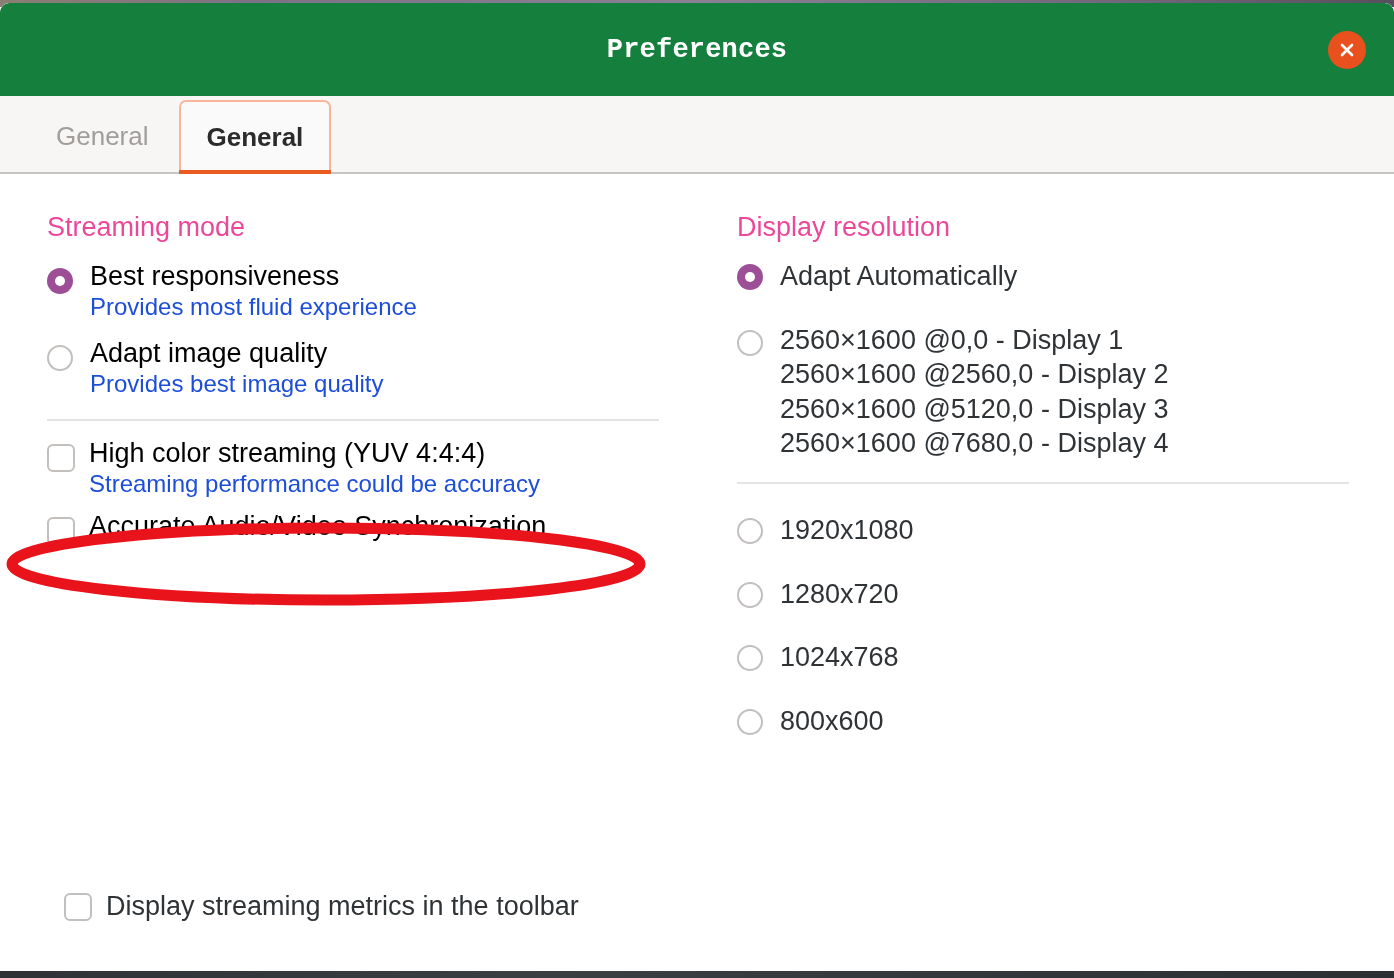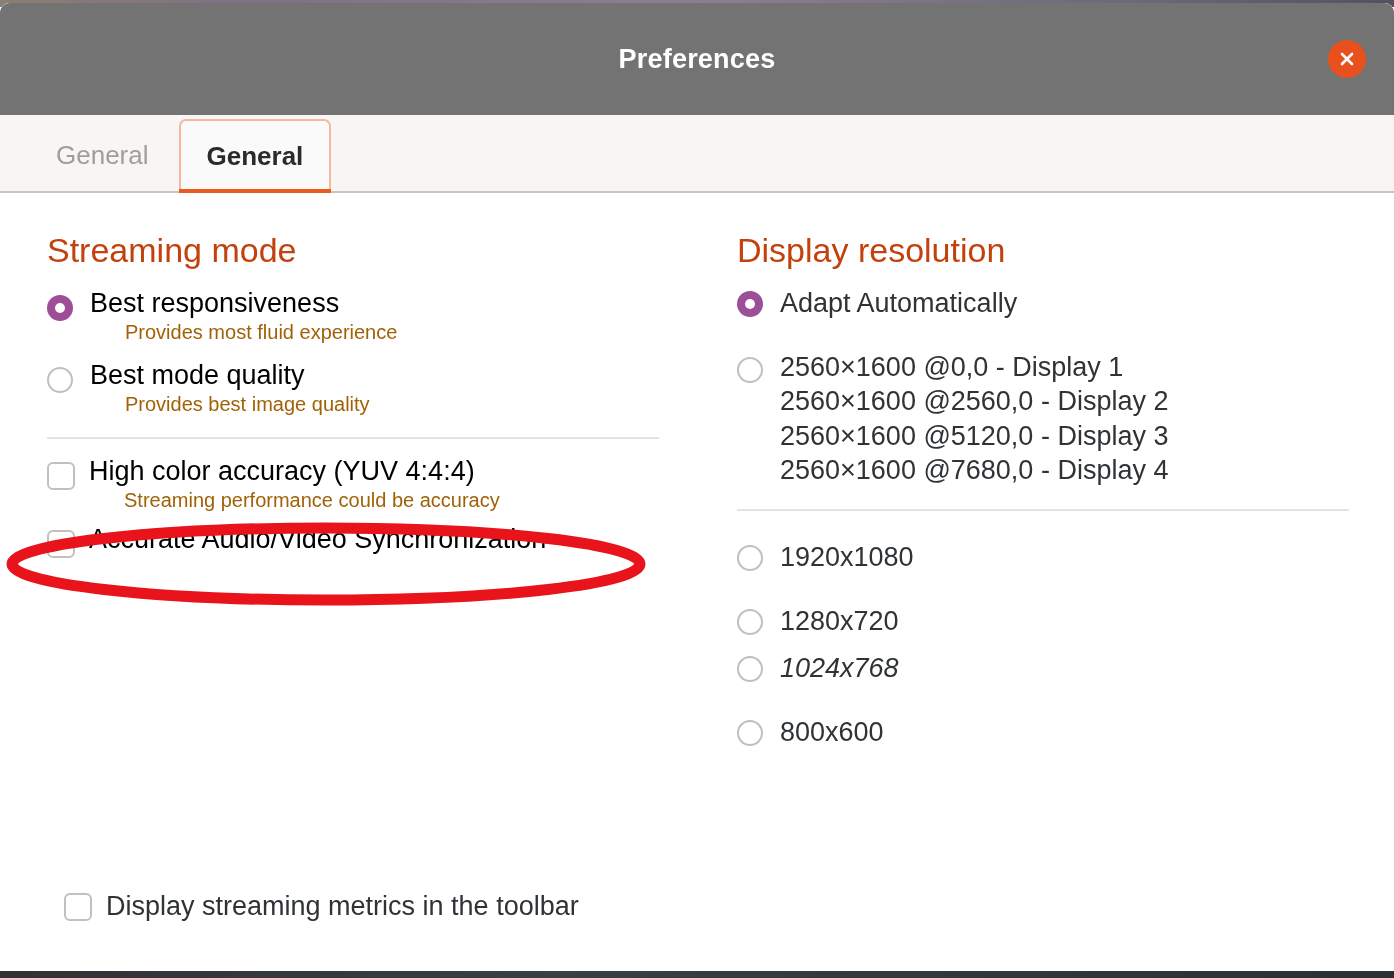--- a/index.html
+++ b/index.html
@@ -30,26 +30,27 @@
     width: 1394px;
     height: 968px;
     background: #ffffff;
     border-radius: 9px 9px 0 0;
     overflow: hidden;
   }
 
   
   .titlebar {
     position: relative;
-    height: 112px;
-    background: #737373;
+    height: 93px;
+    background: #15803d;
     border-radius: 9px 9px 0 0;
     display: flex;
     align-items: center;
     justify-content: center;
+    font-family: Liberation Mono, monospace;
   }
   .title-text {
     color: #ffffff;
     font-size: 27px;
     font-weight: bold;
     letter-spacing: 0.2px;
   }
   .close-button {
     position: absolute;
     right: 28px;
@@ -119,22 +120,22 @@
     background: #ffffff;
   }
   .col {
     position: relative;
     box-sizing: border-box;
   }
   .col-left  { width: 700px; padding: 38px 0 0 47px; }
   .col-right { width: 694px; padding: 38px 0 0 9px;  }
 
   .section-title {
-    font-size: 34px;
-    color: #c2410c;
+    font-size: 27px;
+    color: #ec4899;
     margin-bottom: 18px;
   }
   .section-title-right { margin-left: 28px; }
 
   
   .radio-row {
     display: flex;
     align-items: flex-start;
     margin-bottom: 6px;
     cursor: pointer;
@@ -163,24 +164,23 @@
     border-radius: 50%;
     background: #ffffff;
   }
   .radio-texts { margin-left: 17px; }
   .opt-title {
     font-size: 27px;
     color: #000000;
     line-height: 1.18;
   }
   .opt-sub {
-    font-size: 20px;
-    color: #a16207;
+    font-size: 24px;
+    color: #1d4ed8;
     line-height: 1.2;
-    margin-left: 35px;
   }
 
   
   .check-row {
     display: flex;
     align-items: flex-start;
     cursor: pointer;
   }
   .checkbox {
     flex: none;
@@ -300,31 +300,31 @@
         <span class="radio radio-on"></span>
         <span class="radio-texts">
           <span class="opt-title" style="display:block;">Best responsiveness</span>
           <span class="opt-sub" style="display:block;">Provides most fluid experience</span>
         </span>
       </div>
 
       <div class="radio-row" style="margin-bottom:0;">
         <span class="radio radio-off"></span>
         <span class="radio-texts">
-          <span class="opt-title" style="display:block;">Best mode quality</span>
+          <span class="opt-title" style="display:block;">Adapt image quality</span>
           <span class="opt-sub" style="display:block;">Provides best image quality</span>
         </span>
       </div>
 
       <div class="sep" style="width:612px;margin:21px 0 17px 0;"></div>
 
       <div class="check-row">
         <span class="checkbox"></span>
         <span class="check-texts">
-          <span class="opt-title" style="display:block;">High color accuracy (YUV 4:4:4)</span>
+          <span class="opt-title" style="display:block;">High color streaming (YUV 4:4:4)</span>
           <span class="opt-sub" style="display:block;">Streaming performance could be accuracy</span>
         </span>
       </div>
 
       <div class="check-row" style="margin-top:12px;">
         <span class="checkbox"></span>
         <span class="check-texts" style="margin-left:14px;">
           <span class="opt-title" style="display:block;">Accurate Audio/Video Synchronization</span>
         </span>
       </div>
@@ -356,21 +356,21 @@
       <div class="simple-row" style="margin-left:28px;margin-top:31px;">
         <span class="radio radio-off"></span>
         <span class="simple-label">1920x1080</span>
       </div>
 
       <div class="simple-row" style="margin-left:28px;margin-top:33px;">
         <span class="radio radio-off"></span>
         <span class="simple-label">1280x720</span>
       </div>
 
-      <div class="simple-row" style="margin-left:28px;margin-top:16px;font-style:italic;">
+      <div class="simple-row" style="margin-left:28px;margin-top:32px;">
         <span class="radio radio-off"></span>
         <span class="simple-label">1024x768</span>
       </div>
 
       <div class="simple-row" style="margin-left:28px;margin-top:33px;">
         <span class="radio radio-off"></span>
         <span class="simple-label">800x600</span>
       </div>
 
     </div>

